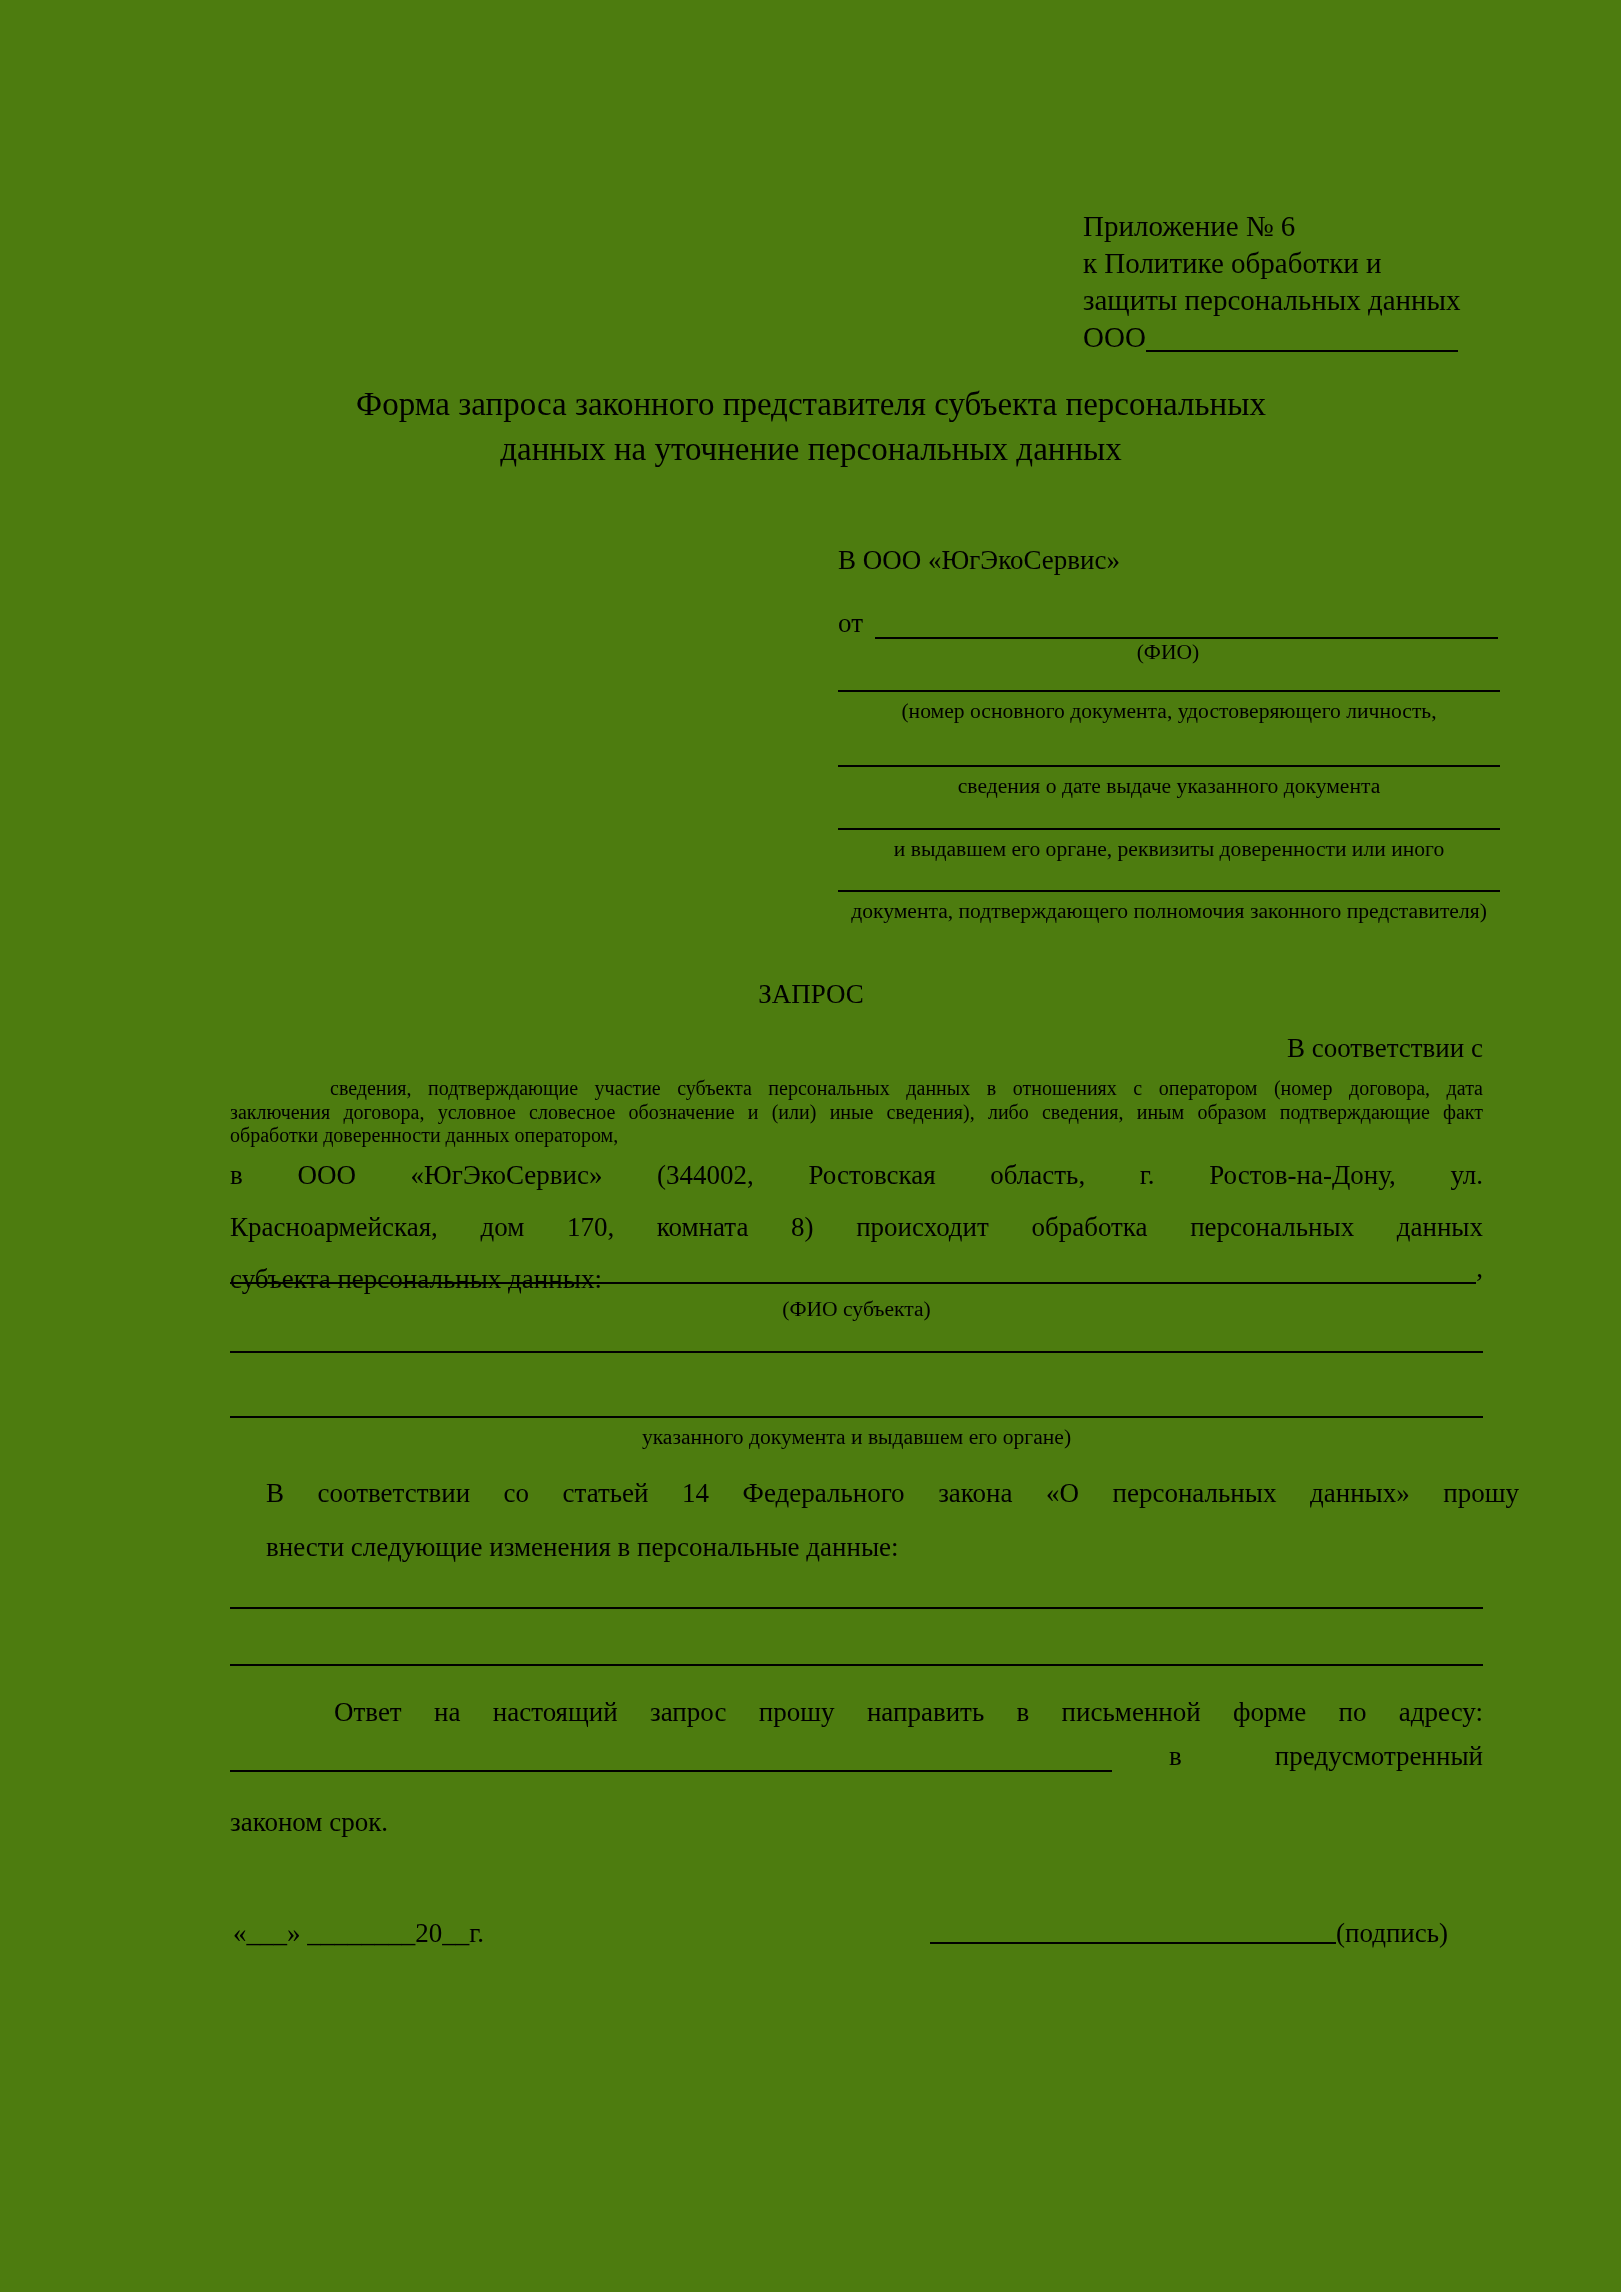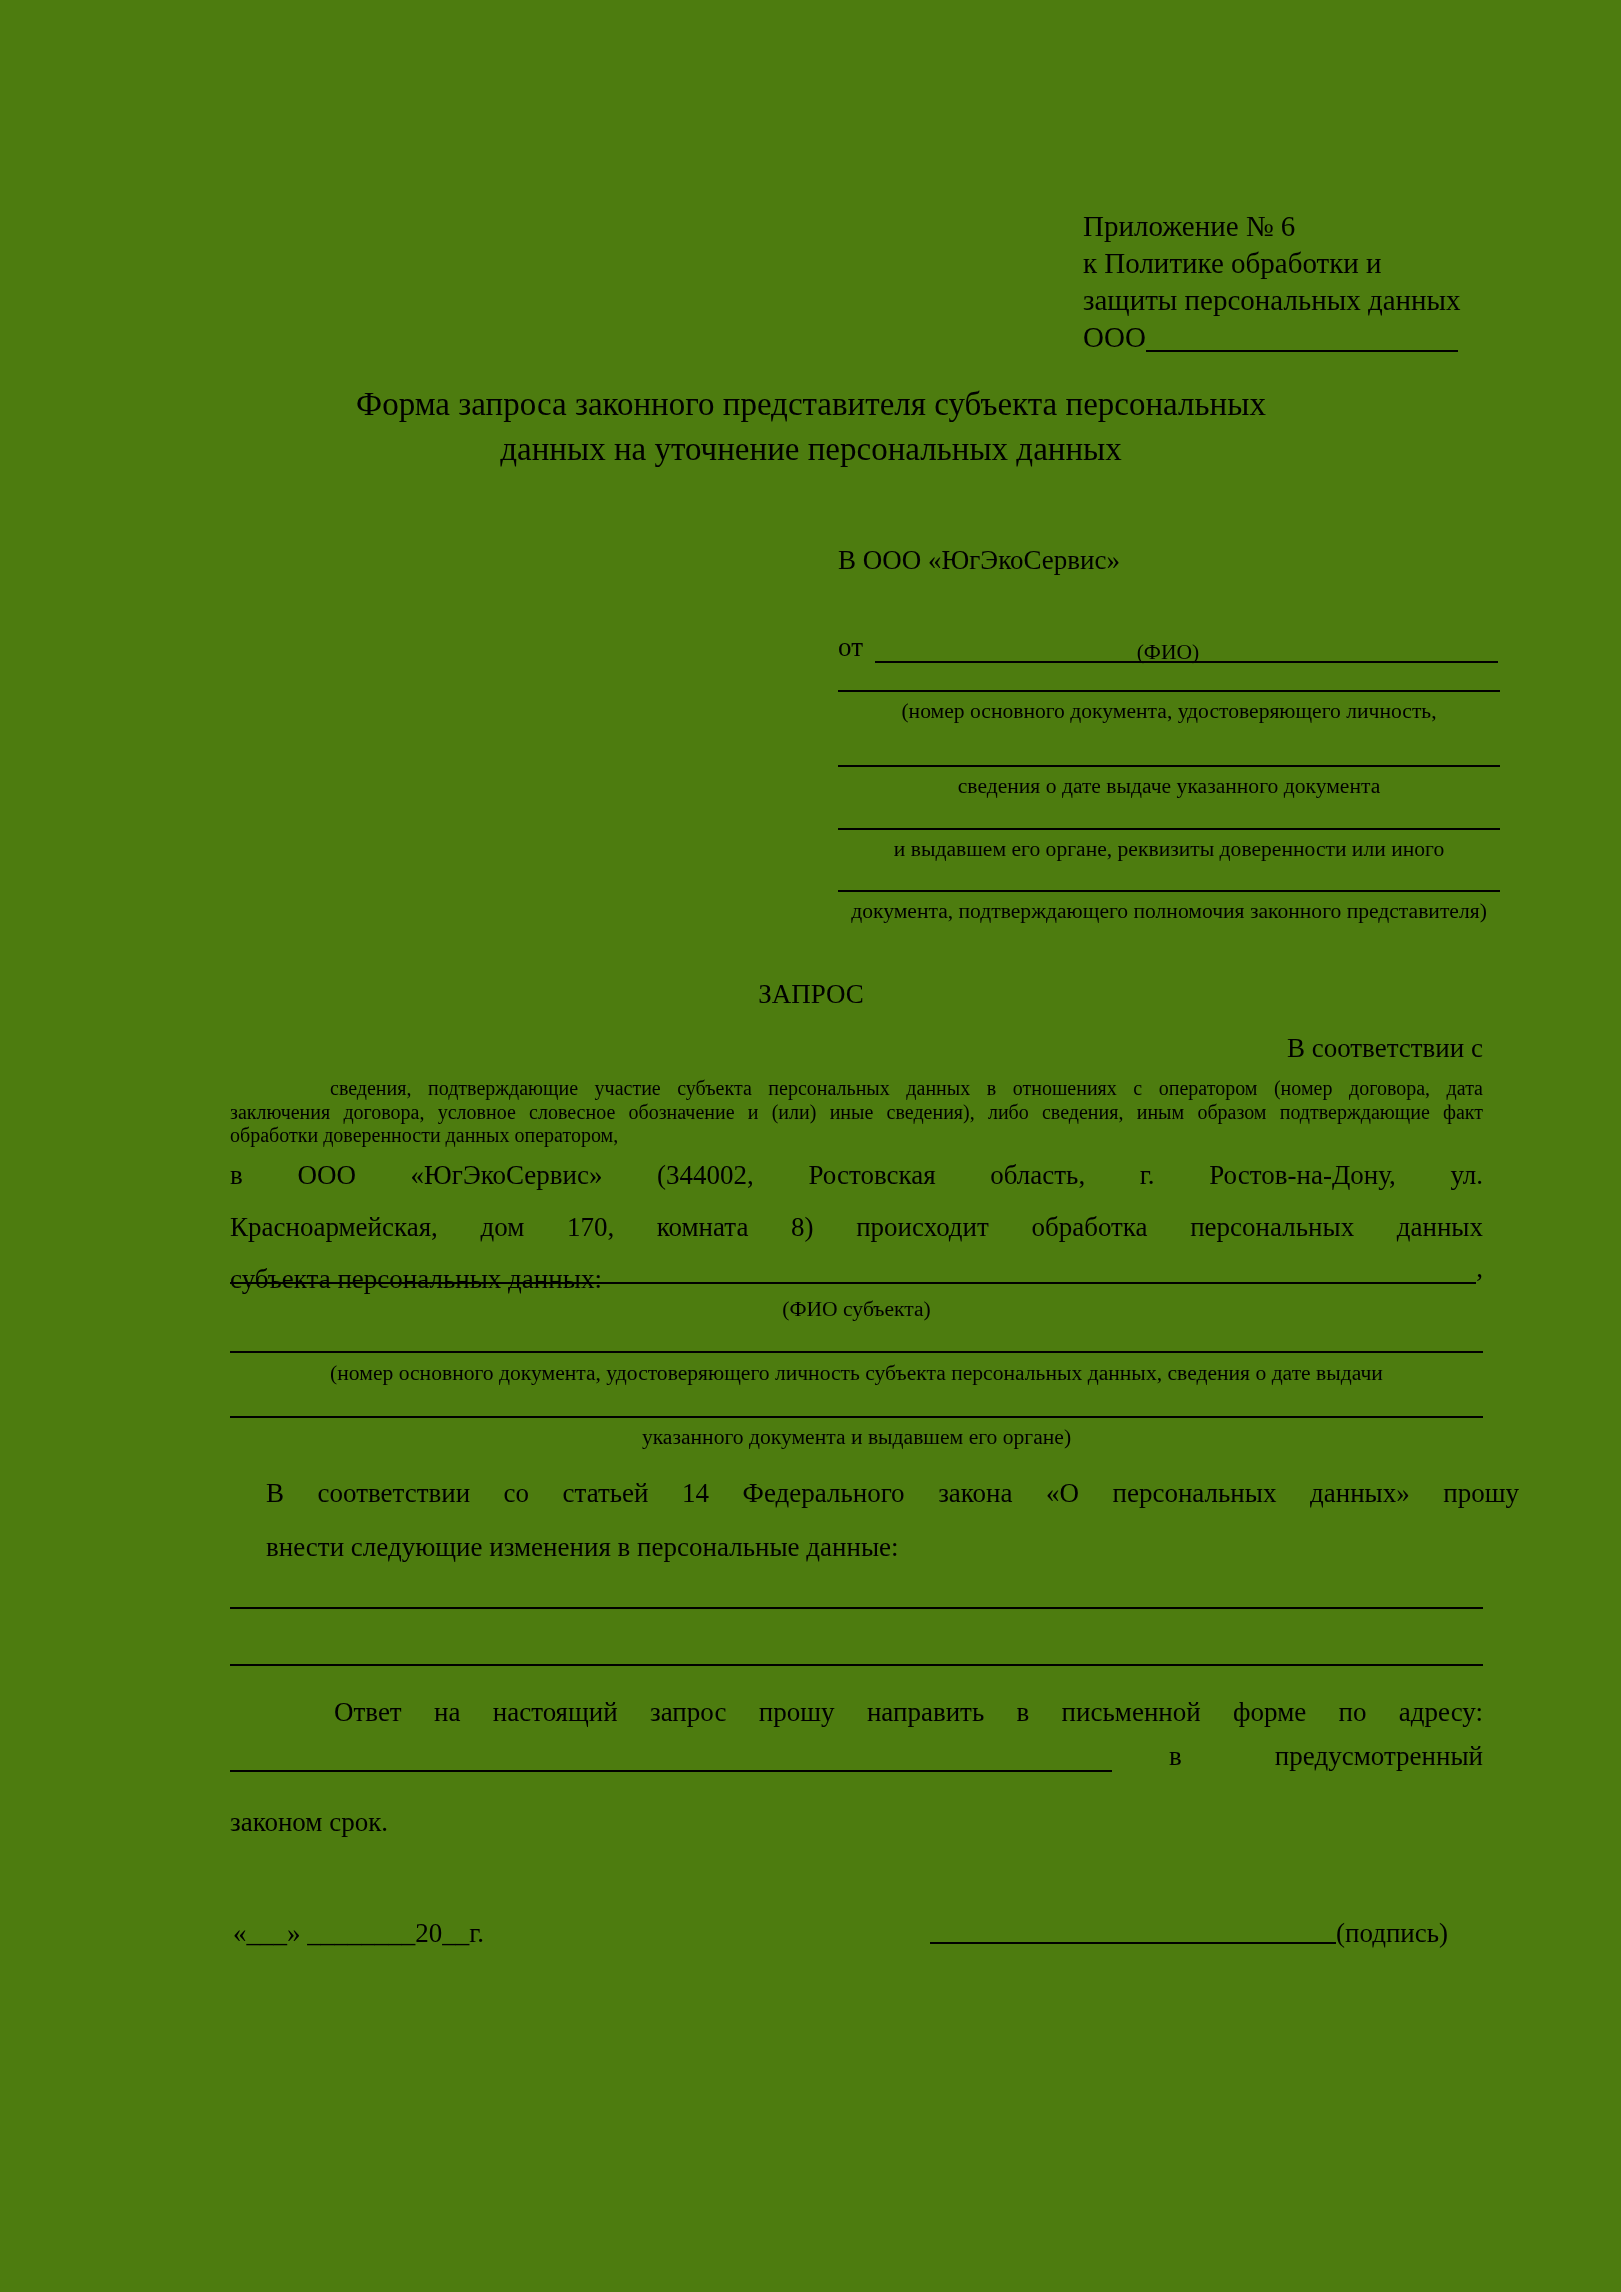--- a/index.html
+++ b/index.html
@@ -40,21 +40,21 @@
     </div>
   </div>
 
   <div class="abs title" style="left:169px; top:382px; width:1284px;">
     <div>Форма запроса законного представителя субъекта персональных</div>
     <div>данных на уточнение персональных данных</div>
   </div>
 
   <div class="abs body-txt" style="left:838px; top:541px; width:660px;">В ООО «ЮгЭкоСервис»</div>
 
-  <div class="abs row body-txt" style="left:838px; top:634px; width:660px; height:33px;">
+  <div class="abs row body-txt" style="left:838px; top:610px; width:660px; height:33px;">
     <span>от</span>
     <span class="fill" style="margin-left:11.8px;"></span>
   </div>
   <div class="abs cap" style="left:838px; top:639px; width:660px;">(ФИО)</div>
 
   <div class="abs uline" style="left:838px; top:690px; width:662px;"></div>
   <div class="abs cap" style="left:838px; top:698px; width:662px;">(номер основного документа, удостоверяющего личность,</div>
 
   <div class="abs uline" style="left:838px; top:765px; width:662px;"></div>
   <div class="abs cap" style="left:838px; top:773px; width:662px;">сведения о дате выдаче указанного документа</div>
@@ -84,21 +84,20 @@
     <div>субъекта персональных данных:</div>
   </div>
 
   <div class="abs row body-txt" style="left:230px; top:1259px; width:1253px; height:29px;">
     <span class="fill"></span>
     <span>,</span>
   </div>
   <div class="abs cap" style="left:230px; top:1296px; width:1253px;">(ФИО субъекта)</div>
 
   <div class="abs uline" style="left:230px; top:1351px; width:1253px;"></div>
-  <div class="abs cap" style="left:230px; top:1360px; width:1253px;">(номер основного документа, удостоверяющего личность субъекта персональных данных, сведения о дате выдачи</div>
 
   <div class="abs uline" style="left:230px; top:1416px; width:1253px;"></div>
   <div class="abs cap" style="left:230px; top:1424px; width:1253px;">указанного документа и выдавшем его органе)</div>
 
   <div class="abs body-txt law-lh" style="left:230px; top:1466px; width:1253px;margin-left:36px;">
     <div class="just">В соответствии со статьей 14 Федерального закона «О персональных данных» прошу</div>
     <div>внести следующие изменения в персональные данные:</div>
   </div>
 
   <div class="abs uline" style="left:230px; top:1607px; width:1253px;"></div>

